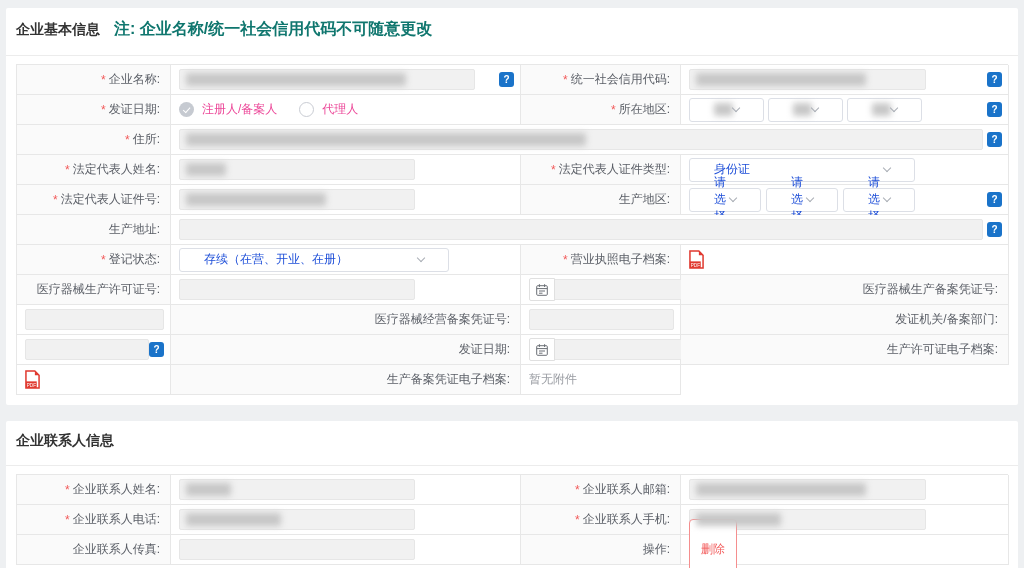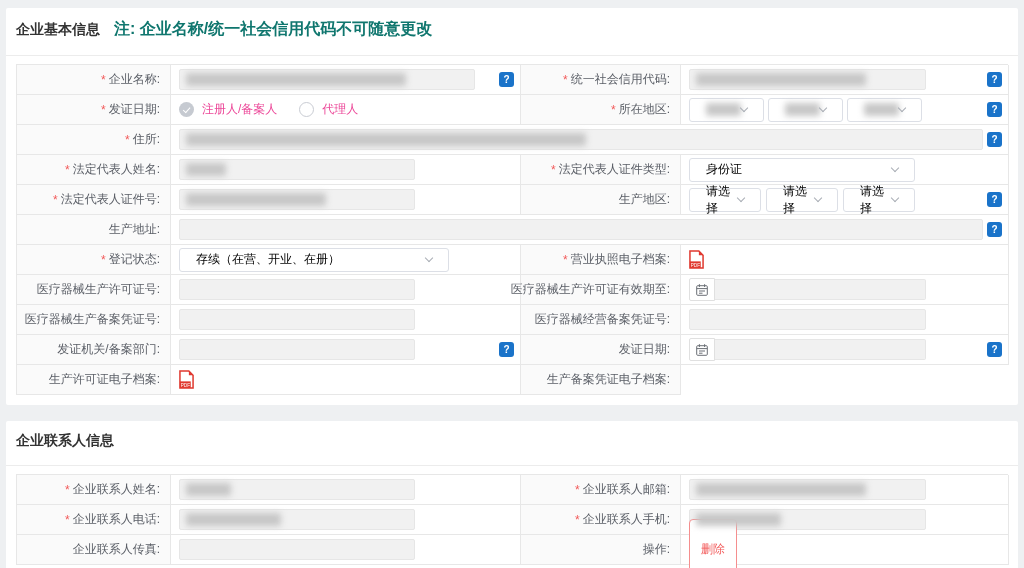--- a/index.html
+++ b/index.html
@@ -16,21 +16,21 @@
   .ftable { display:grid; grid-template-columns:154px 350px 160px 328px; border-top:1px solid #e7e7e7; border-left:1px solid #e7e7e7; }
   .cell { height:30px; border-bottom:1px solid #e7e7e7; border-right:1px solid #e7e7e7; display:flex; align-items:center; }
   .lc { background:#fafafa; justify-content:flex-end; padding-right:10px; color:#5a5e66; white-space:nowrap; }
   .vc { background:#fff; padding-left:8px; padding-right:6px; }
   .span3 { grid-column:2 / 5; }
   .req { color:#f25a5a; font-style:normal; margin-right:3px; }
   .inp { height:21px; background:#f1f1f1; border:1px solid #e6e6e6; border-radius:2px; display:flex; align-items:center; padding:0 6px; }
   .w804 { width:804px; } .w296 { width:296px; } .w236 { width:236px; } .w237 { width:237px; } .w211 { width:211px; flex:0 0 211px; }
   .blurval { height:13px; background:#c7c7c7; border-radius:2px; filter:blur(3px); }
   .bw40{width:40px;} .bw45{width:45px;} .bw85{width:85px;} .bw95{width:95px;} .bw140{width:140px;} .bw170{width:170px;} .bw220{width:220px;} .bw400{width:400px;}
-  .sel { height:24px; background:#fff; border:1px solid #dcdfe6; border-radius:3px; display:flex; align-items:center; padding:0 16px; color:#000000; }
+  .sel { height:24px; background:#fff; border:1px solid #dcdfe6; border-radius:3px; display:flex; align-items:center; padding:0 24px; color:#1d4ed8; }
   .sel .chev { margin-left:auto; }
   .chev { width:6px; height:6px; border-right:1.2px solid #a9adb5; border-bottom:1.2px solid #a9adb5; transform:rotate(45deg); margin-top:-3px; flex:0 0 auto; }
   .sel250 { width:270px; } .sel226 { width:226px; } .sel75 { width:75px; margin-right:4px; } .sel72 { width:72px; margin-right:5px; }
   .help { margin-left:auto; width:15px; height:15px; flex:0 0 15px; background:#1a73c9; color:#fff; border:none; border-radius:3px;
     font-size:10px; font-weight:bold; line-height:15px; text-align:center; cursor:pointer; display:block; }
   .dategrp { display:flex; align-items:center; }
   .calbox { width:26px; height:23px; background:#fff; border:1px solid #e0e0e0; border-radius:2px 0 0 2px; display:flex; align-items:center; justify-content:center; cursor:pointer; }
   .dategrp .inp { border-radius:0 2px 2px 0; border-left:none; }
   .radios { display:flex; align-items:center; gap:8px; color:#ec4899; }
   .radio { width:15px; height:15px; border-radius:50%; display:inline-flex; align-items:center; justify-content:center; flex:0 0 15px; cursor:pointer; }
@@ -203,23 +203,20 @@
             </svg>
           </button>
         </div>
 
         <div class="cell lc">
           <span>医疗器械生产许可证号:</span>
         </div>
         <div class="cell vc">
           <div class="inp w236"></div>
         </div>
-        <div class="cell lc">
-          <span>医疗器械生产许可证有效期至:</span>
-        </div>
         <div class="cell vc">
           <div class="dategrp">
             <span class="calbox">
               <svg width="12" height="12" viewBox="0 0 12 12">
                   <rect x="0.7" y="1.7" width="10.6" height="9.6" rx="1" fill="none" stroke="#6b6f76"></rect>
                   <line x1="3.4" y1="0.2" x2="3.4" y2="3" stroke="#6b6f76"></line>
                   <line x1="8.6" y1="0.2" x2="8.6" y2="3" stroke="#6b6f76"></line>
                   <line x1="0.7" y1="4.6" x2="11.3" y2="4.6" stroke="#6b6f76"></line>
                   <line x1="3" y1="7" x2="9" y2="7" stroke="#6b6f76"></line>
                   <line x1="3" y1="9.2" x2="6.5" y2="9.2" stroke="#6b6f76"></line>
@@ -278,20 +275,23 @@
               <path d="M1 1 h9.5 l4.5 4.5 V19 H1 Z" fill="#fff" stroke="#e0392f" stroke-width="1.6"></path>
               <path d="M10.5 1 l4.5 4.5 h-4.5 Z" fill="#e0392f"></path>
               <rect x="1" y="12" width="11.5" height="7" fill="#e0392f"></rect>
               <text x="6.8" y="17.6" font-size="5" fill="#fff" text-anchor="middle">PDF</text>
             </svg>
           </button>
         </div>
         <div class="cell lc">
           <span>生产备案凭证电子档案:</span>
         </div>
+        <div class="cell vc">
+          <span class="attach-none">暂无附件</span>
+        </div>
 
       </div>
     </div>
   </div>
 
   <div class="card card2">
     <div class="sec-head">
       <span class="sec-title">企业联系人信息</span>
     </div>
     <div class="tbl-wrap">

